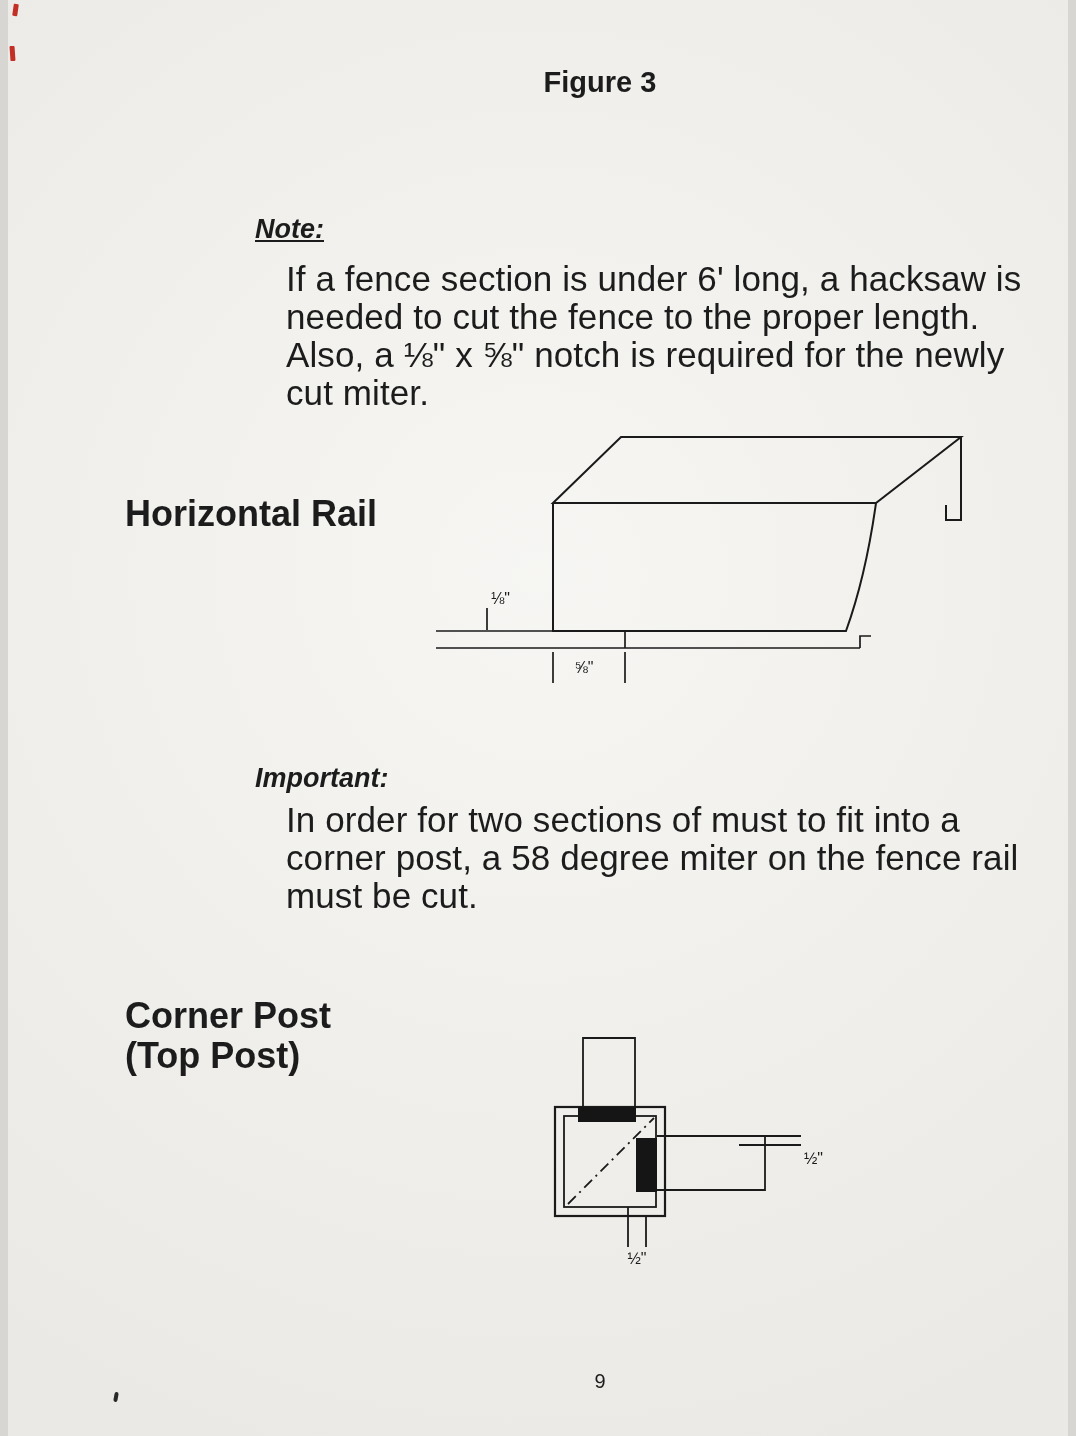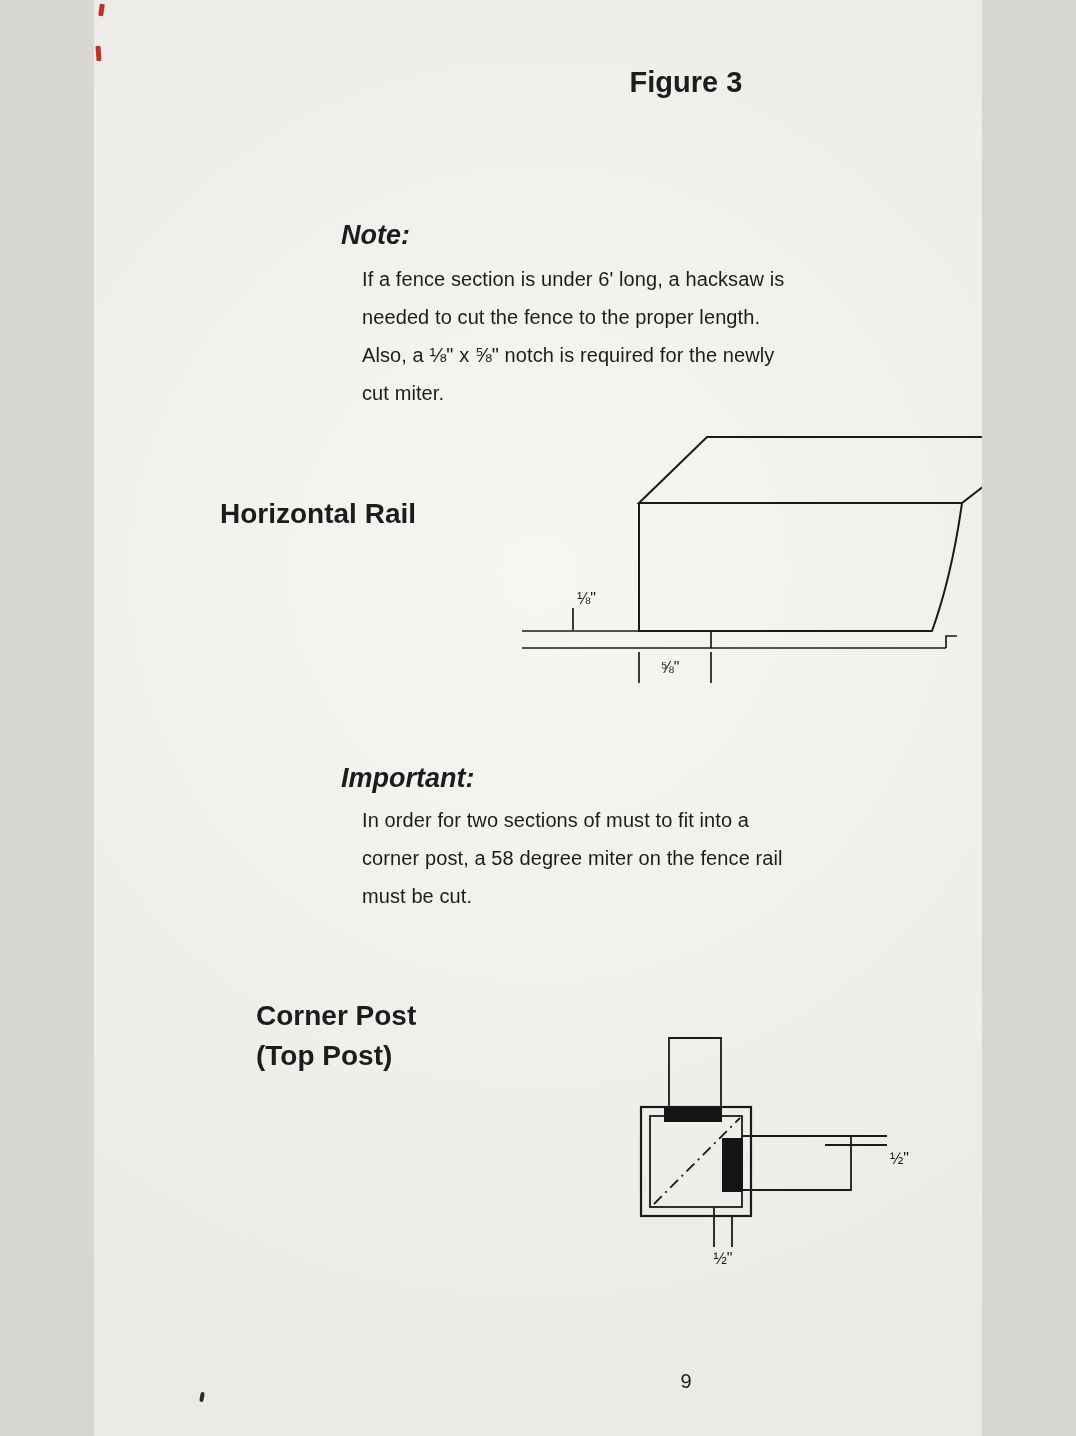--- a/index.html
+++ b/index.html
@@ -1,50 +1,50 @@
 <!DOCTYPE html>
 <html><head>
 <meta charset="utf-8">
 <style>
   html,body{margin:0;padding:0;background:#d8d6d2;}
   .page{
     position:relative;
-    width:888px;height:1436px;
+    width:1060px;height:1436px;
     margin:0 auto;
     background:#f2f1ed;
     background-image:radial-gradient(circle at 50% 40%, rgba(255,255,255,.35), rgba(0,0,0,.03) 90%);
     font-family:"Liberation Sans","DejaVu Sans",sans-serif;
     color:#1c1c1c;
     overflow:hidden;
   }
   .abs{position:absolute;}
   .fig-title{
     left:0;top:66px;width:1184px;
     text-align:center;
     font-size:29px;font-weight:bold;margin:0;
   }
   .note-heading,.imp-heading{
     left:247px;
     font-size:27px;font-weight:bold;font-style:italic;
   }
-  .note-heading{top:220px;}
+  .note-heading{top:214px;text-decoration:underline;}
   .imp-heading{top:763px;text-align:center;}
   .body-text{
-    left:268px;
-    font-size:20px;line-height:38px;
+    left:278px;
+    font-size:35px;line-height:38px;
     letter-spacing:.1px;
   }
   .note-body{top:260px;}
   .imp-body{top:801px;}
   .side-label{
-    left:126px;
-    font-size:28px;font-weight:bold;line-height:40px;
+    left:117px;
+    font-size:36px;font-weight:bold;line-height:40px;
   }
   .rail-label{top:494px;}
-  .corner-label{top:996px;margin-left:36px;}
+  .corner-label{top:996px;}
   .rail-svg{left:420px;top:425px;}
   .corner-svg{left:535px;top:1030px;}
   .page-number{
     left:0;top:1370px;width:1184px;text-align:center;
     font-size:20px;
   }
   svg line, svg path, svg polygon, svg rect.outline{
     stroke:#1a1a1a;fill:none;
   }
   svg text{

